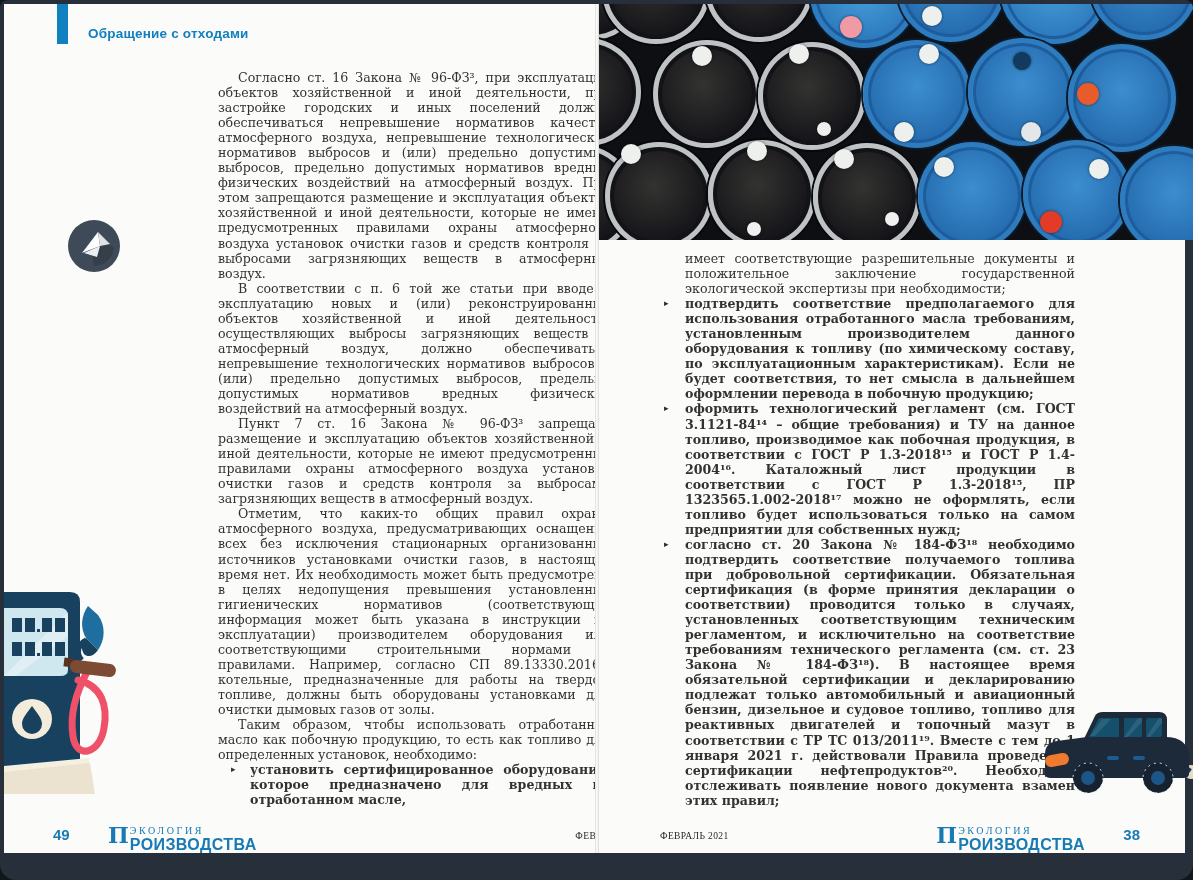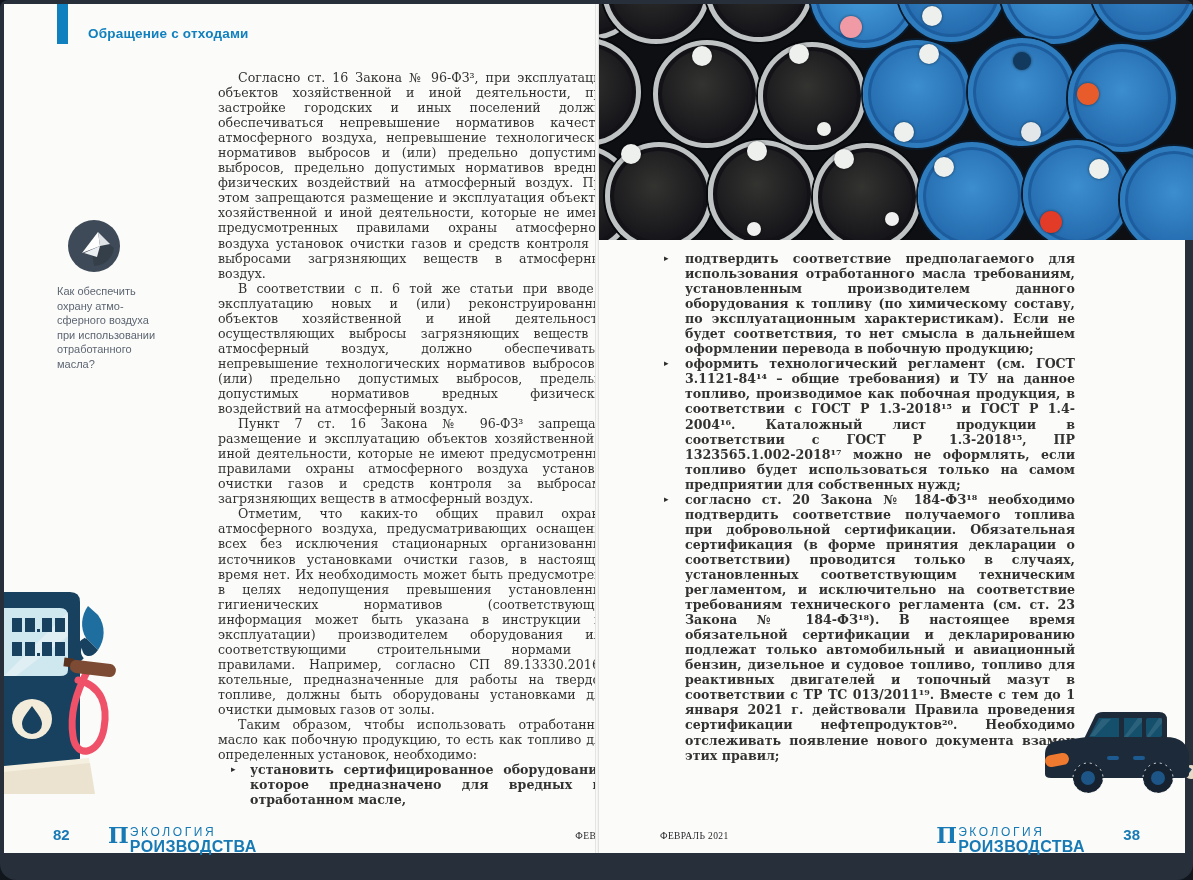--- a/index.html
+++ b/index.html
@@ -34,21 +34,21 @@
   .q-icon{position:absolute;left:64px;top:216px;}
   .q-text{position:absolute;left:53px;top:280px;width:122px;font-size:11px;line-height:14.5px;
           color:#5d6672;white-space:pre-line;}
 
   
   .pagenum{position:absolute;font-weight:bold;font-size:15px;color:#187ab5;}
   .footer-date{position:absolute;font-size:9.5px;color:#26262a;letter-spacing:.4px;font-family:Liberation Serif, serif;}
   .logo{position:absolute;display:flex;align-items:flex-start;color:#187ab5;line-height:1;}
   .logo-p{font-family:"DejaVu Serif",serif;font-weight:bold;font-size:22px;margin-right:1px;}
   .logo-col{display:flex;flex-direction:column;padding-top:2px;}
-  .logo-top{font-family:Liberation Sans, sans-serif;font-size:12px;letter-spacing:2.6px;}
+  .logo-top{font-family:Liberation Serif, serif;font-size:10px;letter-spacing:2.6px;}
   .logo-bottom{font-weight:bold;font-size:16px;letter-spacing:.4px;margin-top:1px;}
 
   
   .photo{position:absolute;left:599px;top:4px;width:594px;height:236px;background:#0d0f13;
          overflow:hidden;z-index:2;}
   .barrel{position:absolute;border-radius:50%;box-sizing:border-box;}
   .barrel.black{background:radial-gradient(circle at 45% 40%,#333330 0%,#141419 72%);
                 border:5px solid #bfc3c4;box-shadow:inset 0 0 0 4px #121217,0 0 0 2px #07090c;}
   .barrel.blue{background:radial-gradient(circle at 50% 42%,#3c8ecf 0%,#2268ab 80%);
                border:5px solid #2e7cbd;box-shadow:inset 0 0 0 3px #1d5d9e,0 0 0 2px #0a1a2b;}
@@ -70,26 +70,20 @@
 
     <div class="q-icon">
       <svg width="52" height="52" viewBox="0 0 52 52">
         <circle cx="26" cy="26" r="26" fill="#3e4a57"></circle>
         <path d="M26 46 A20 20 0 0 0 46 28 L36 20 L24 34 Z" fill="rgba(0,0,0,.14)"></path>
         <path d="M14 33 L30 12 L32 26 Z" fill="#ffffff"></path>
         <path d="M30 12 L42 24 L32 26 Z" fill="#dfe3e6"></path>
         <path d="M16 33 L32 26 L29 37 Z" fill="#eceff1"></path>
       </svg>
     </div>
-    <div class="q-text">Как обеспечить
-охрану атмо-
-сферного воздуха
-при использовании
-отработанного
-масла?</div>
 
     <div class="content content-left">
       <div>
           <p class="para">Согласно ст. 16 Закона № 96-ФЗ³, при эксплуатации объектов хозяйственной и иной деятельности, при застройке городских и иных поселений должно обеспечиваться непревышение нормативов качества атмосферного воздуха, непревышение технологических нормативов выбросов и (или) предельно допустимых выбросов, предельно допустимых нормативов вредных физических воздействий на атмосферный воздух. При этом запрещаются размещение и эксплуатация объектов хозяйственной и иной деятельности, которые не имеют предусмотренных правилами охраны атмосферного воздуха установок очистки газов и средств контроля за выбросами загрязняющих веществ в атмосферный воздух.</p>
           <p class="para">В соответствии с п. 6 той же статьи при вводе в эксплуатацию новых и (или) реконструированных объектов хозяйственной и иной деятельности, осуществляющих выбросы загрязняющих веществ в атмосферный воздух, должно обеспечиваться непревышение технологических нормативов выбросов и (или) предельно допустимых выбросов, предельно допустимых нормативов вредных физических воздействий на атмосферный воздух.</p>
           <p class="para">Пункт 7 ст. 16 Закона № 96-ФЗ³ запрещает размещение и эксплуатацию объектов хозяйственной и иной деятельности, которые не имеют предусмотренных правилами охраны атмосферного воздуха установок очистки газов и средств контроля за выбросами загрязняющих веществ в атмосферный воздух.</p>
           <p class="para">Отметим, что каких-то общих правил охраны атмосферного воздуха, предусматривающих оснащение всех без исключения стационарных организованных источников установками очистки газов, в настоящее время нет. Их необходимость может быть предусмотрена в целях недопущения превышения установленных гигиенических нормативов (соответствующая информация может быть указана в инструкции по эксплуатации) производителем оборудования или соответствующими строительными нормами и правилами. Например, согласно СП 89.13330.2016¹³ котельные, предназначенные для работы на твердом топливе, должны быть оборудованы установками для очистки дымовых газов от золы.</p>
           <p class="para">Таким образом, чтобы использовать отработанное масло как побочную продукцию, то есть как топливо для определенных установок, необходимо:</p>
         </div>
       <div>
@@ -121,35 +115,36 @@
       <path d="M74 98 C98 104 104 124 100 146 C96 172 72 178 69 154 C66 134 70 114 85 86" fill="none" stroke="#ee5168" stroke-width="7" stroke-linecap="round"></path>
       <path d="M84 24 C77 34 76 46 82 56 L94 68 C101 58 102 44 94 33 Z" fill="#1e6f9f"></path>
       <path d="M82 56 L94 68 C90 74 84 76 80 72 C76 66 78 60 82 56 Z" fill="#17415f"></path>
       <path d="M82 58 C74 62 72 72 78 78" fill="none" stroke="#17415f" stroke-width="5"></path>
       <rect x="60" y="76" width="10" height="9" fill="#59331f" transform="rotate(7 65 80)"></rect>
       <rect x="66" y="80" width="46" height="13" rx="6" fill="#7d4a33" transform="rotate(7 89 86)"></rect>
       <polygon points="0,184 85,176 86,183 0,191" fill="#f4efdf"></polygon>
       <polygon points="0,190 86,181 91,212 0,212" fill="#ebe3d0"></polygon>
     </svg>
 
-    <div class="pagenum" style="left:49px;top:822px;">82</div>
+    <div class="pagenum" style="left:49px;top:822px;">49</div>
     <div class="logo" style="left:104px;top:820px;">
       <span class="logo-p">П</span>
       <span class="logo-col">
         <span class="logo-top">ЭКОЛОГИЯ</span>
         <span class="logo-bottom">РОИЗВОДСТВА</span>
       </span>
     </div>
     <div class="footer-date" style="right:64px;top:827px;">ФЕВРАЛЬ 2021</div>
   </div>
 
   <div class="gutter"></div>
 
   <div class="page page-right">
     <div class="content content-right">
+      <div class="cont-text">имеет соответствующие разрешительные документы и положительное заключение государственной экологической экспертизы при необходимости;</div>
       <div>
           <div class="bullet">
             <span class="marker">▸</span>
             <span class="btext">подтвердить соответствие предполагаемого для использования отработанного масла требованиям, установленным производителем данного оборудования к топливу (по химическому составу, по эксплуатационным характеристикам). Если не будет соответствия, то нет смысла в дальнейшем оформлении перевода в побочную продукцию;</span>
           </div>
           <div class="bullet">
             <span class="marker">▸</span>
             <span class="btext">оформить технологический регламент (см. ГОСТ 3.1121-84¹⁴ – общие требования) и ТУ на данное топливо, производимое как побочная продукция, в соответствии с ГОСТ Р 1.3-2018¹⁵ и ГОСТ Р 1.4-2004¹⁶. Каталожный лист продукции в соответствии с ГОСТ Р 1.3-2018¹⁵, ПР 1323565.1.002-2018¹⁷ можно не оформлять, если топливо будет использоваться только на самом предприятии для собственных нужд;</span>
           </div>
           <div class="bullet">

